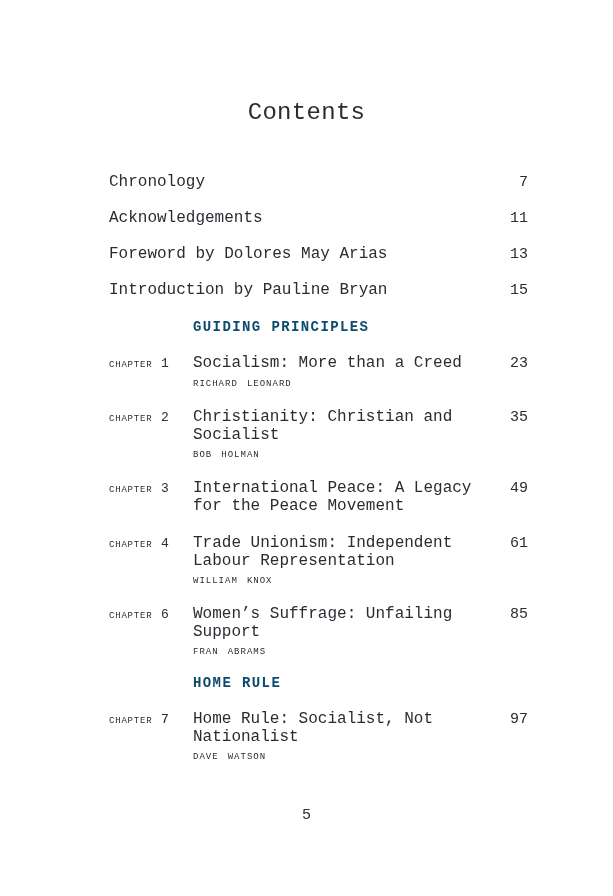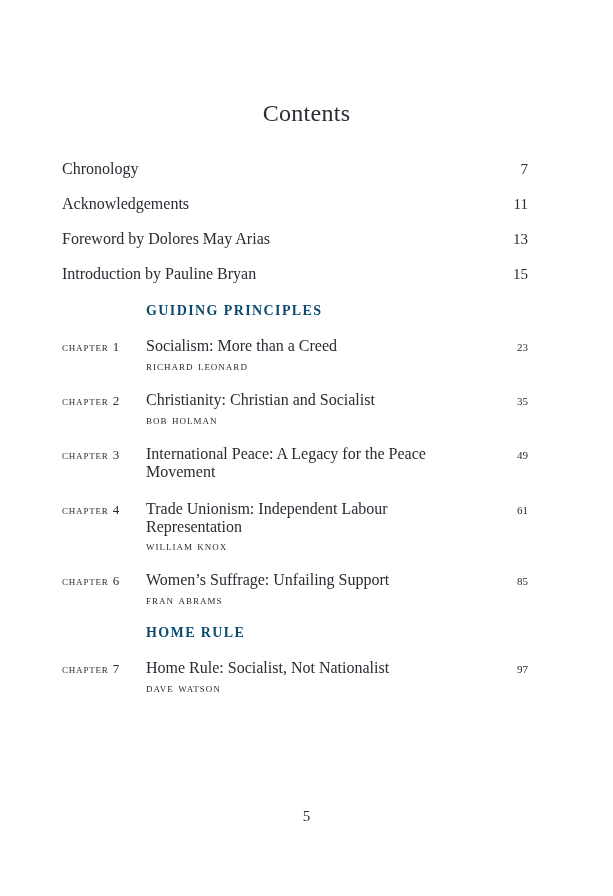--- a/index.html
+++ b/index.html
@@ -5,37 +5,37 @@
   html, body {
     margin: 0;
     padding: 0;
     background: #ffffff;
   }
   .page {
     position: relative;
     width: 613px;
     height: 896px;
     background: #ffffff;
-    font-family: Liberation Serif, serif;
+    font-family: Liberation Mono, monospace;
     color: #2b2b33;
     overflow: hidden;
     box-sizing: border-box;
     padding-top: 84px;
   }
   .book-title {
     text-align: center;
     font-size: 24px;
     line-height: 26px;
     letter-spacing: 0.3px;
     font-weight: 400;
   }
   .content {
-    padding-left: 62px;
+    padding-left: 109px;
     padding-right: 85px;
-    margin-top: 34px;
+    margin-top: 47px;
   }
   .front-matter {
     margin-bottom: 20px;
   }
   .front-row {
     display: flex;
     justify-content: space-between;
     align-items: baseline;
     font-size: 16px;
     line-height: 18px;
@@ -71,21 +71,21 @@
     grid-column: 2;
     grid-row: 1;
     font-size: 16px;
     line-height: 18px;
     padding-right: 8px;
   }
   .chapter-page {
     grid-column: 3;
     grid-row: 1;
     text-align: right;
-    font-size: 11px;
+    font-size: 15px;
   }
   .chapter-author {
     grid-column: 2;
     grid-row: 2;
     font-size: 13.5px;
     line-height: 13px;
     margin-top: 3px;
     font-variant: small-caps;
     text-transform: lowercase;
     letter-spacing: 1px;

